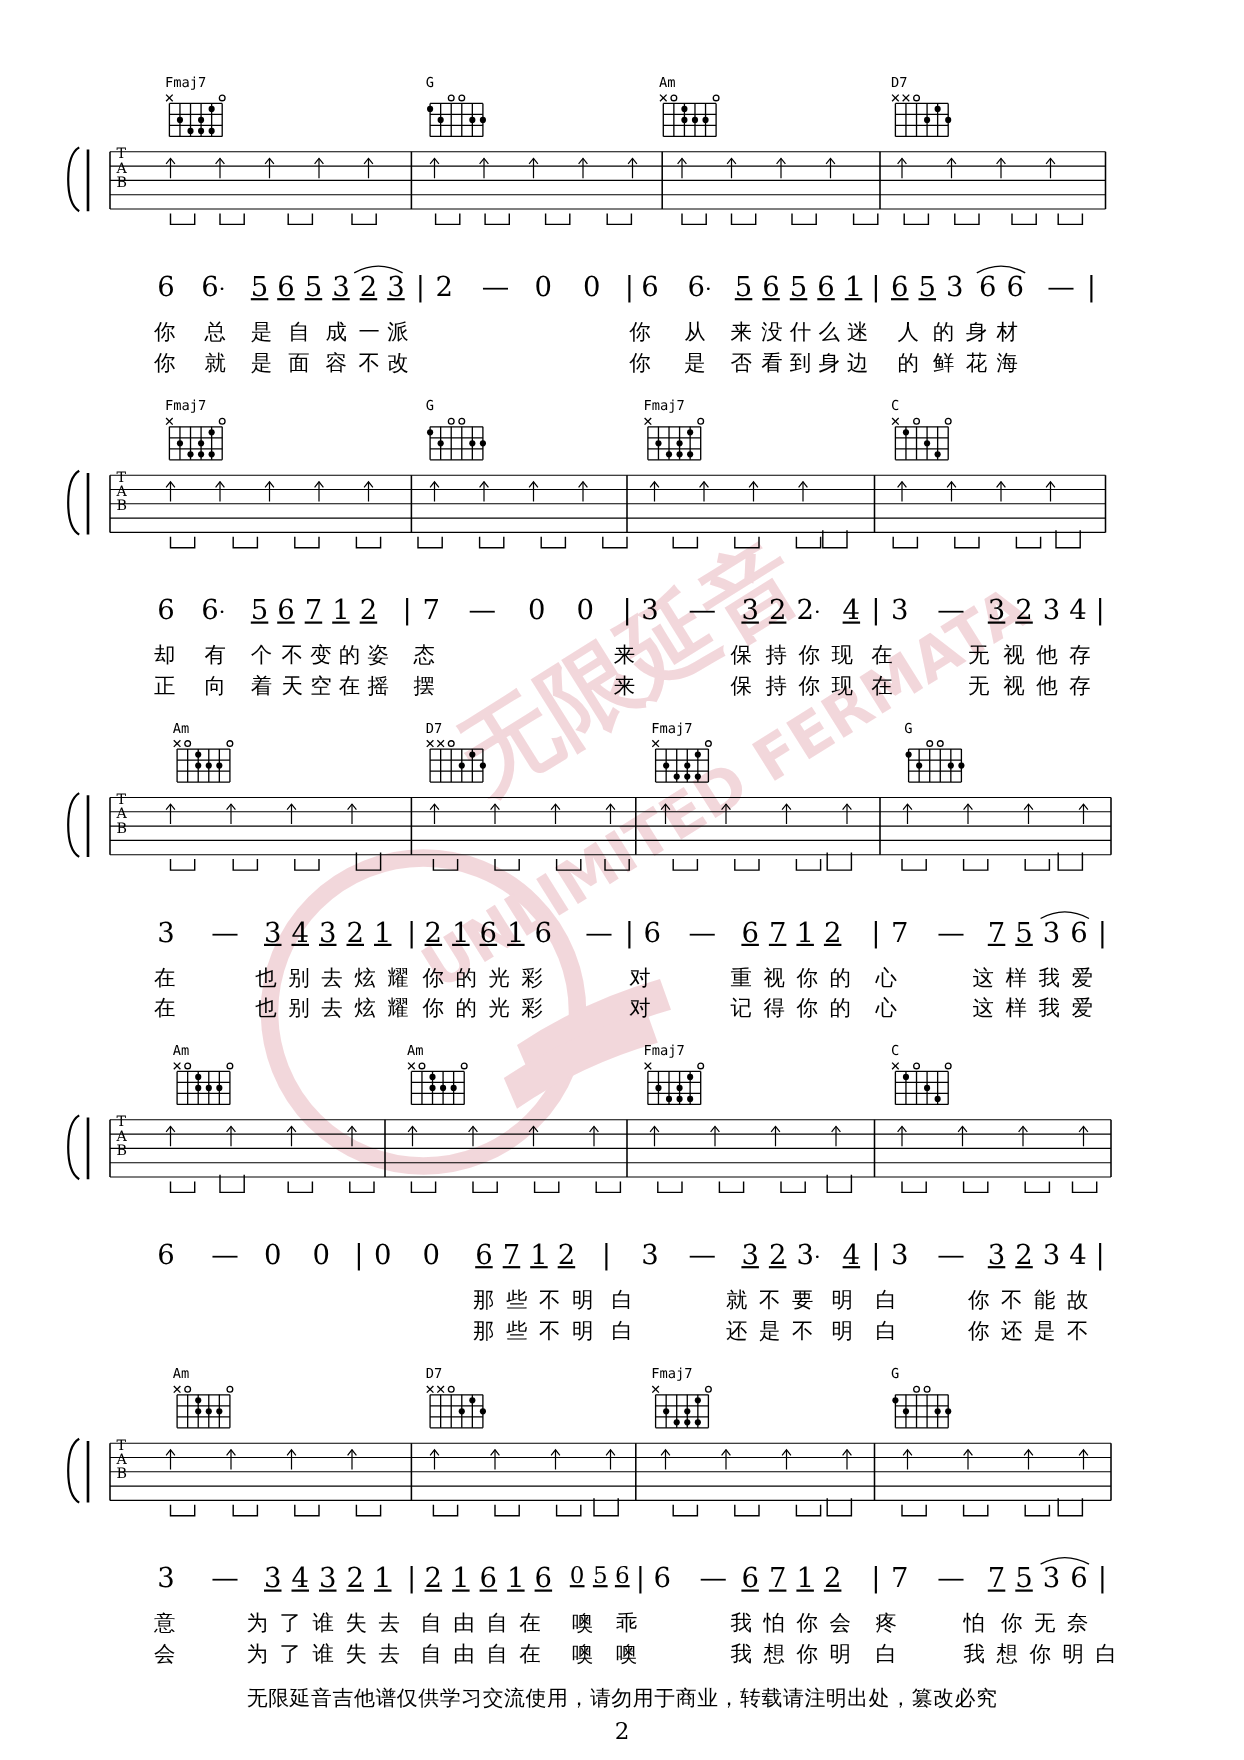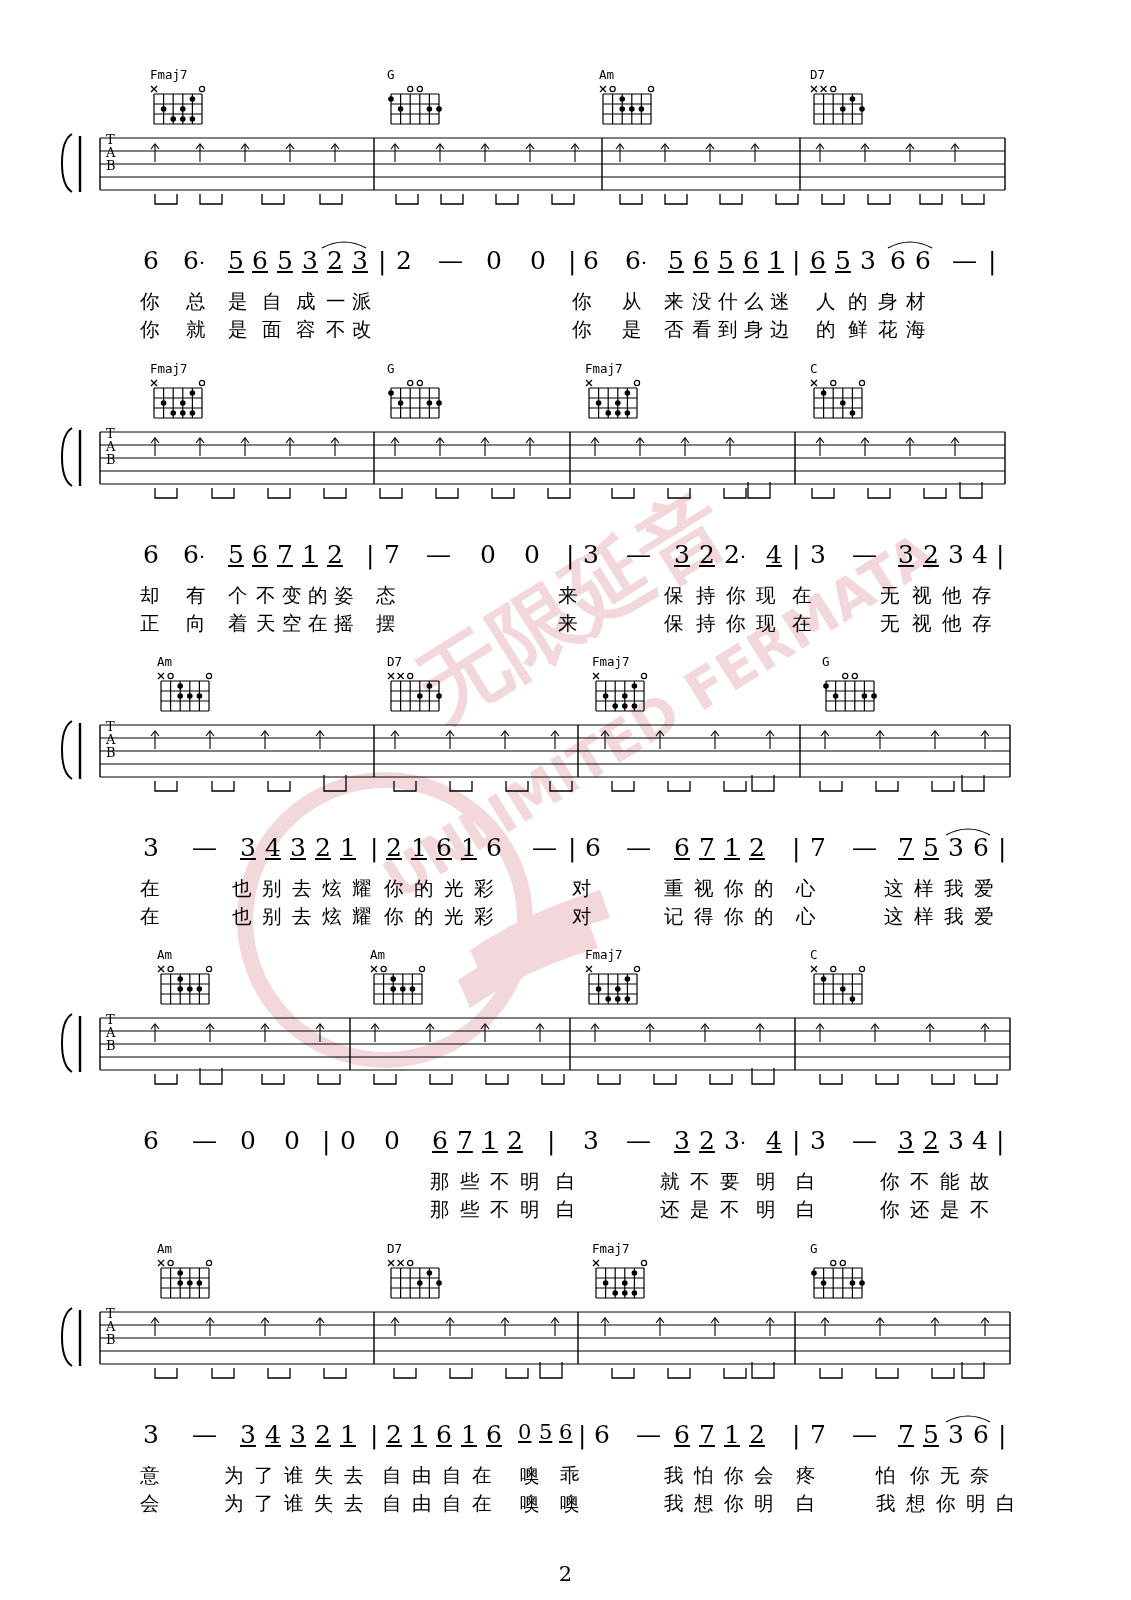--- a/index.html
+++ b/index.html
@@ -1496,14 +1496,15 @@
           <span class="ly" style="left: 796px; top: 0px;">白</span>
           <span class="ly" style="left: 876px; top: 0px;">我</span>
           <span class="ly" style="left: 906px; top: 0px;">想</span>
           <span class="ly" style="left: 936px; top: 0px;">你</span>
           <span class="ly" style="left: 966px; top: 0px;">明</span>
           <span class="ly" style="left: 996px; top: 0px;">白</span>
         </div>
     </div>
   </div>
 
+  <div class="footer">无限延音吉他谱仅供学习交流使用，请勿用于商业，转载请注明出处，篡改必究</div>
   <div class="pageno">2</div>
 </div>
 
 </body></html>

